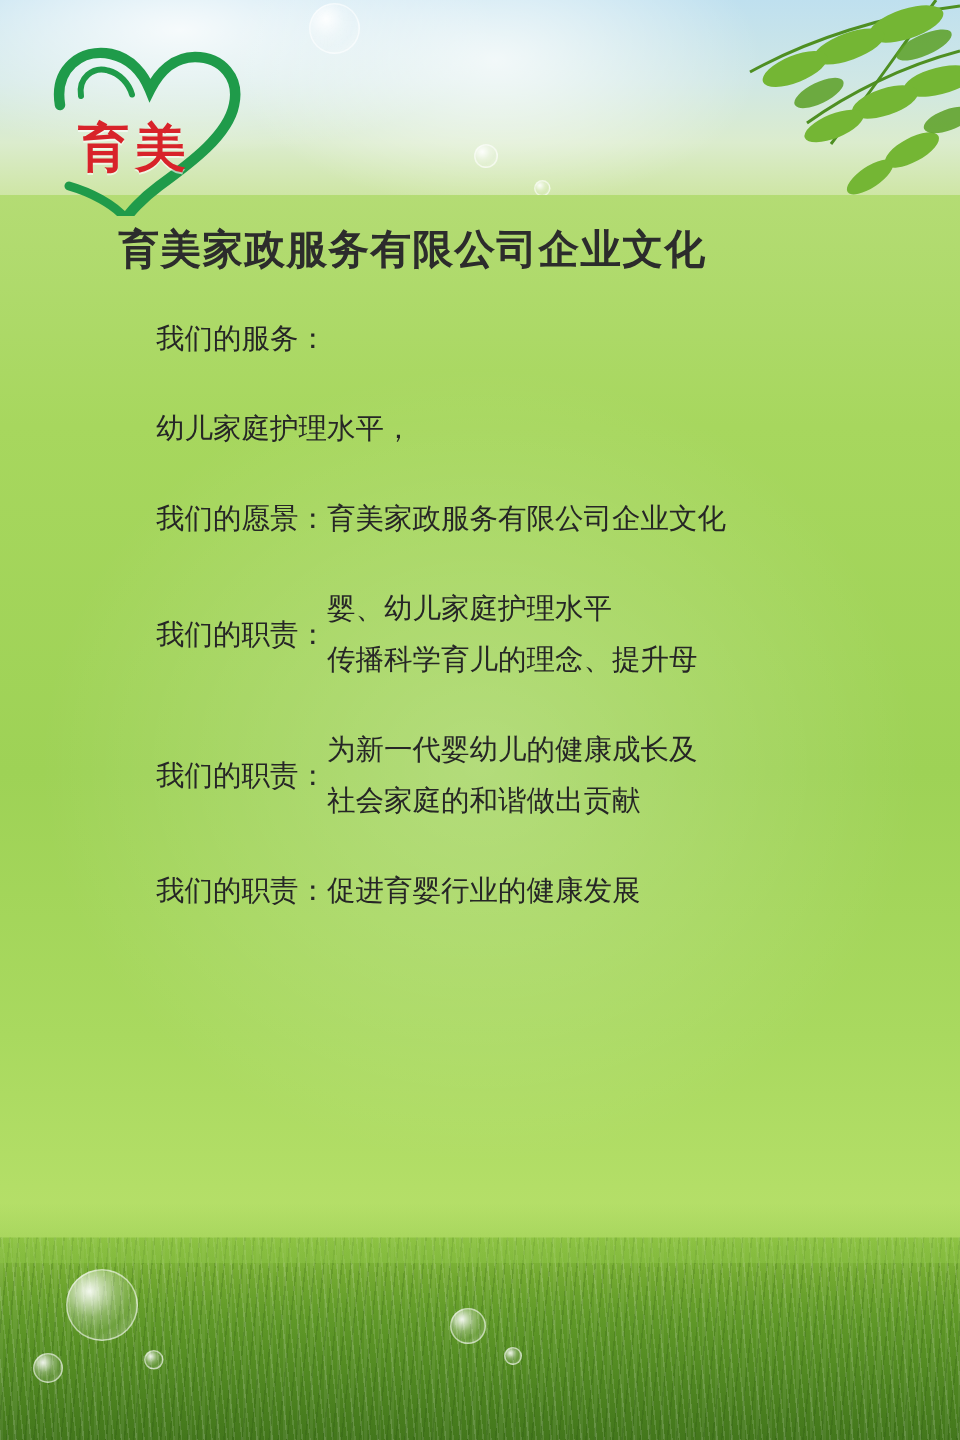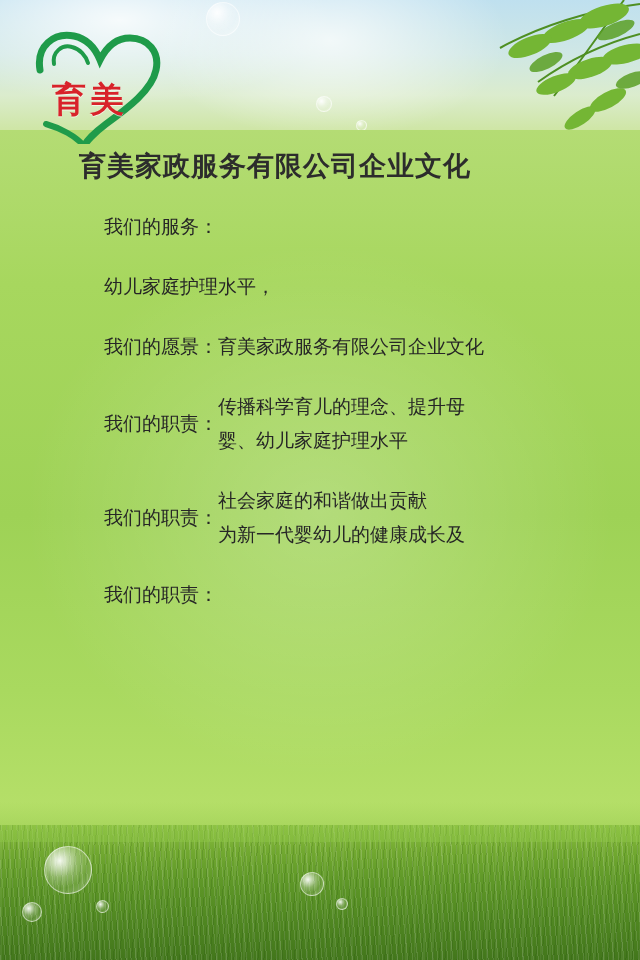--- a/index.html
+++ b/index.html
@@ -237,31 +237,34 @@
     <div class="row">
       <div class="row-label">我们的愿景：</div>
       <div class="row-value">
         <span class="ln">育美家政服务有限公司企业文化</span>
       </div>
     </div>
 
     <div class="row">
       <div class="row-label">我们的职责：</div>
       <div class="row-value">
+        <span class="ln">婴、幼儿家庭护理水平</span>
         <span class="ln">传播科学育儿的理念、提升母</span>
-        <span class="ln">婴、幼儿家庭护理水平</span>
       </div>
     </div>
 
     <div class="row">
       <div class="row-label">我们的职责：</div>
       <div class="row-value">
+        <span class="ln">为新一代婴幼儿的健康成长及</span>
         <span class="ln">社会家庭的和谐做出贡献</span>
-        <span class="ln">为新一代婴幼儿的健康成长及</span>
       </div>
     </div>
 
     <div class="row">
       <div class="row-label">我们的职责：</div>
+      <div class="row-value">
+        <span class="ln">促进育婴行业的健康发展</span>
+      </div>
     </div>
 
   </div>
 </div>
 
 </body></html>

